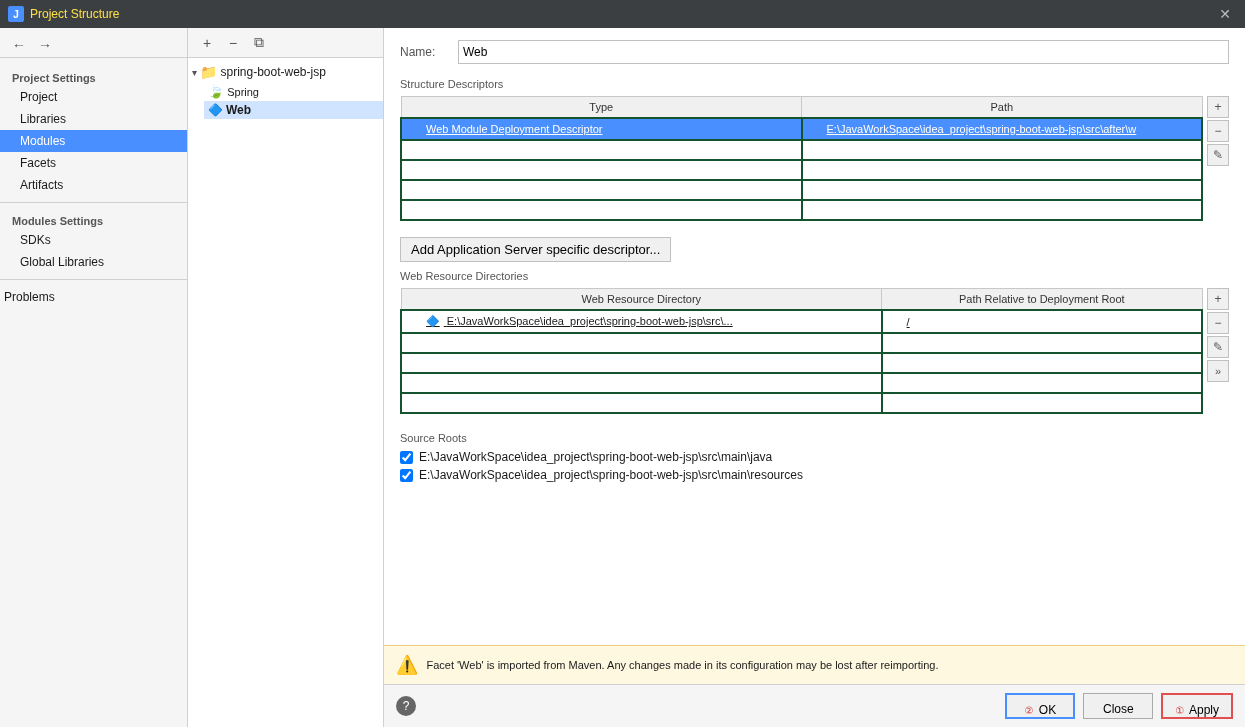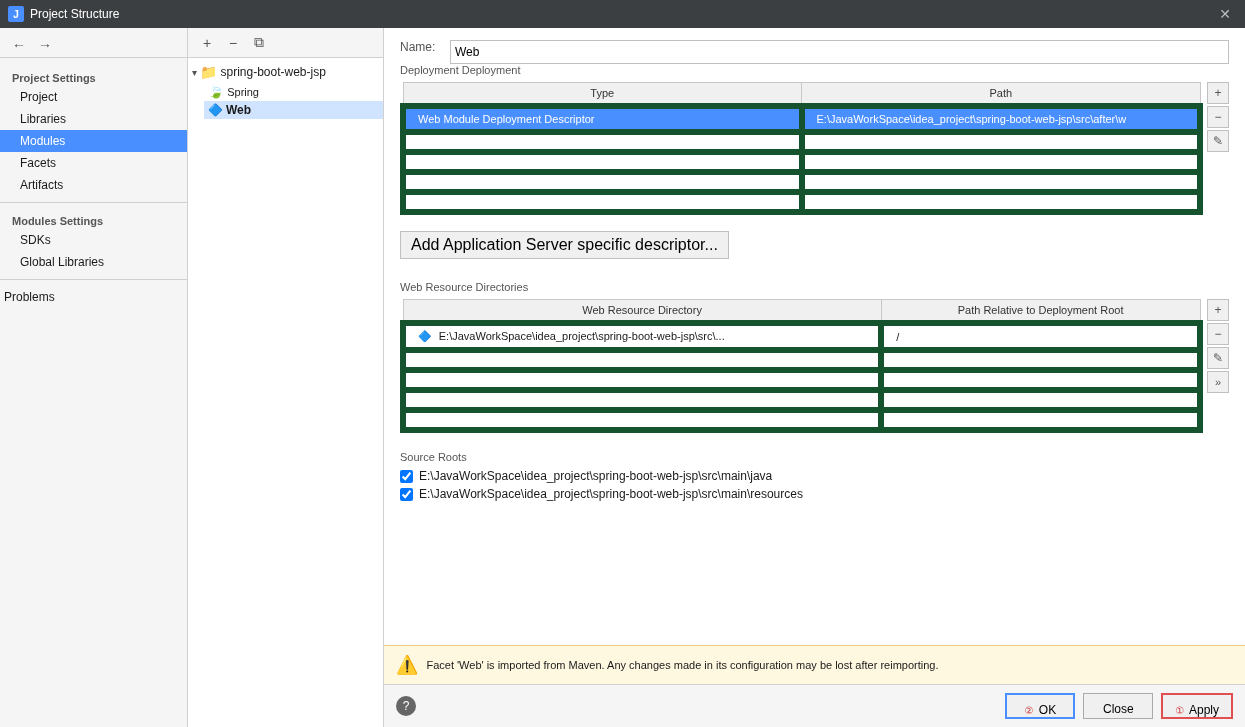--- a/index.html
+++ b/index.html
@@ -35,21 +35,21 @@
       background: #4a8fff;
       border-radius: 2px;
       display: flex;
       align-items: center;
       justify-content: center;
       font-size: 10px;
       color: white;
       font-weight: bold;
     }
     .title-bar-title {
-      color: #ffffff;
+      color: #fde047;
       font-size: 12px;
     }
     .title-bar-close {
       color: #bbb;
       font-size: 14px;
       cursor: pointer;
       padding: 2px 6px;
     }
 
     
@@ -127,21 +127,23 @@
 
     .detail-content {
       flex: 1;
       overflow-y: auto;
       padding: 12px 16px;
     }
 
     
     .name-row {
       display: flex;
-      gap: 10px;
+      align-items: center;
+      margin-bottom: 14px;
+      gap: 18px;
     }
     .name-label {
       font-size: 12px;
       color: #555;
       min-width: 40px;
     }
     .name-input {
       flex: 1;
       height: 24px;
       border: 1px solid #c0c0c0;
@@ -167,37 +169,38 @@
     .data-table th {
       background: #f0f0f0;
       border: 1px solid #c8c8c8;
       padding: 4px 8px;
       text-align: center;
       font-size: 11px;
       font-weight: 400;
       color: #333;
     }
     .data-table td {
-      border: 6px solid #14532d;
-      padding: 4px 12px;
+      border: 2px solid #14532d;
+      padding: 4px 24px;
       font-size: 11px;
+      text-decoration: underline;
     }
     .data-table tr.selected td {
       background: #4a8fff;
       color: white;
     }
 
     
     .add-descriptor-btn {
       border: 1px solid #c0c0c0;
       background: #f0f0f0;
       padding: 4px 10px;
-      font-size: 16px;
-      cursor: pointer;
-      margin-bottom: 22px;
+      font-size: 13px;
+      cursor: pointer;
+      margin-bottom: 8px;
     }
 
     
     .checkbox-row {
       display: flex;
       align-items: center;
       gap: 6px;
       margin-bottom: 4px;
     }
     .checkbox-row input[type=checkbox] {
@@ -404,21 +407,21 @@
     <div class="right-side">
       <div class="detail-content">
 
         
         <div class="name-row">
           <span class="name-label">Name:</span>
           <input class="name-input" type="text" value="Web" style="">
         </div>
 
         
-        <div class="section-heading">Deployment Deployment</div>
+        <div class="section-heading">Structure Descriptors</div>
         <div style="display:flex;margin-bottom:8px;">
           <div style="flex:1;position:relative;">
             <table class="data-table">
               <thead>
                 <tr>
                   <th style="width:50%;text-align:center;">Type</th>
                   <th style="width:50%;">Path</th>
                 </tr>
               </thead>
               <tbody>

